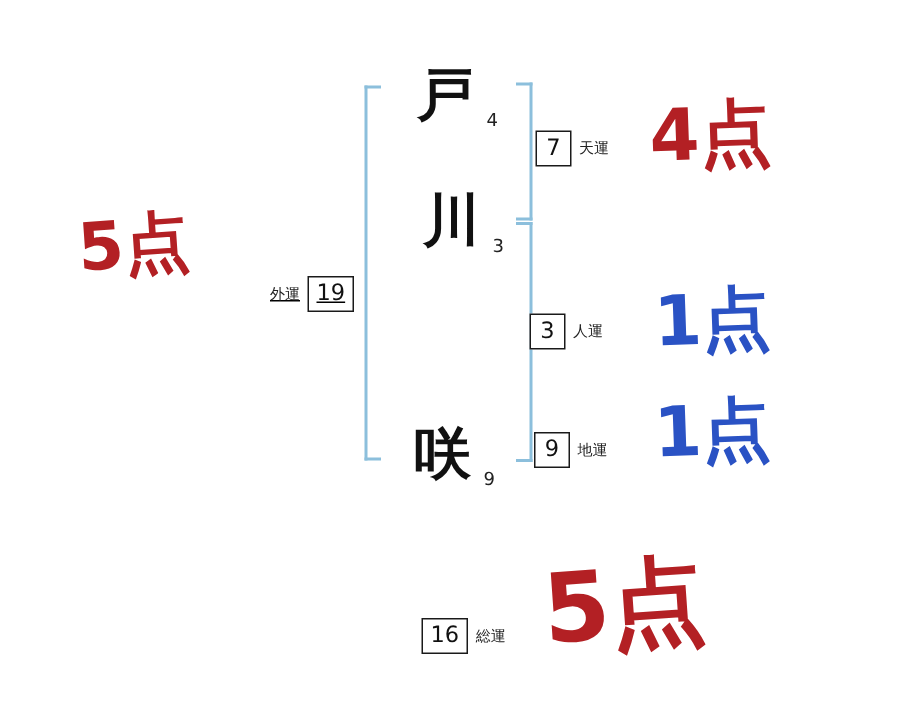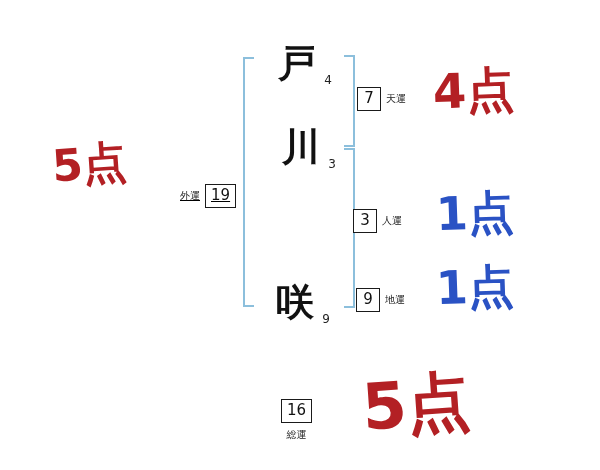--- a/index.html
+++ b/index.html
@@ -123,20 +123,20 @@
 
   <div class="fortune-row" style="left:356px; top:288px;">
     <span class="numbox">9</span>
     <span class="flabel">地運</span>
   </div>
 
   <div class="score red rot-2" style="left:433px; top:66px; font-size:48px;">4点</div>
   <div class="score blue rot-2" style="left:436px; top:190px; font-size:46px;">1点</div>
   <div class="score blue rot-2" style="left:436px; top:264px; font-size:46px;">1点</div>
 
-  <div class="fortune-row" style="left:281px; top:399px;flex-direction:column;">
+  <div class="fortune-row" style="left:281px; top:412px;">
     <span class="numbox">16</span>
     <span class="flabel">総運</span>
   </div>
 
   <div class="score red rot-1" style="left:362px; top:372px; font-size:64px;">5点</div>
 
 </div>
 
 </body></html>

